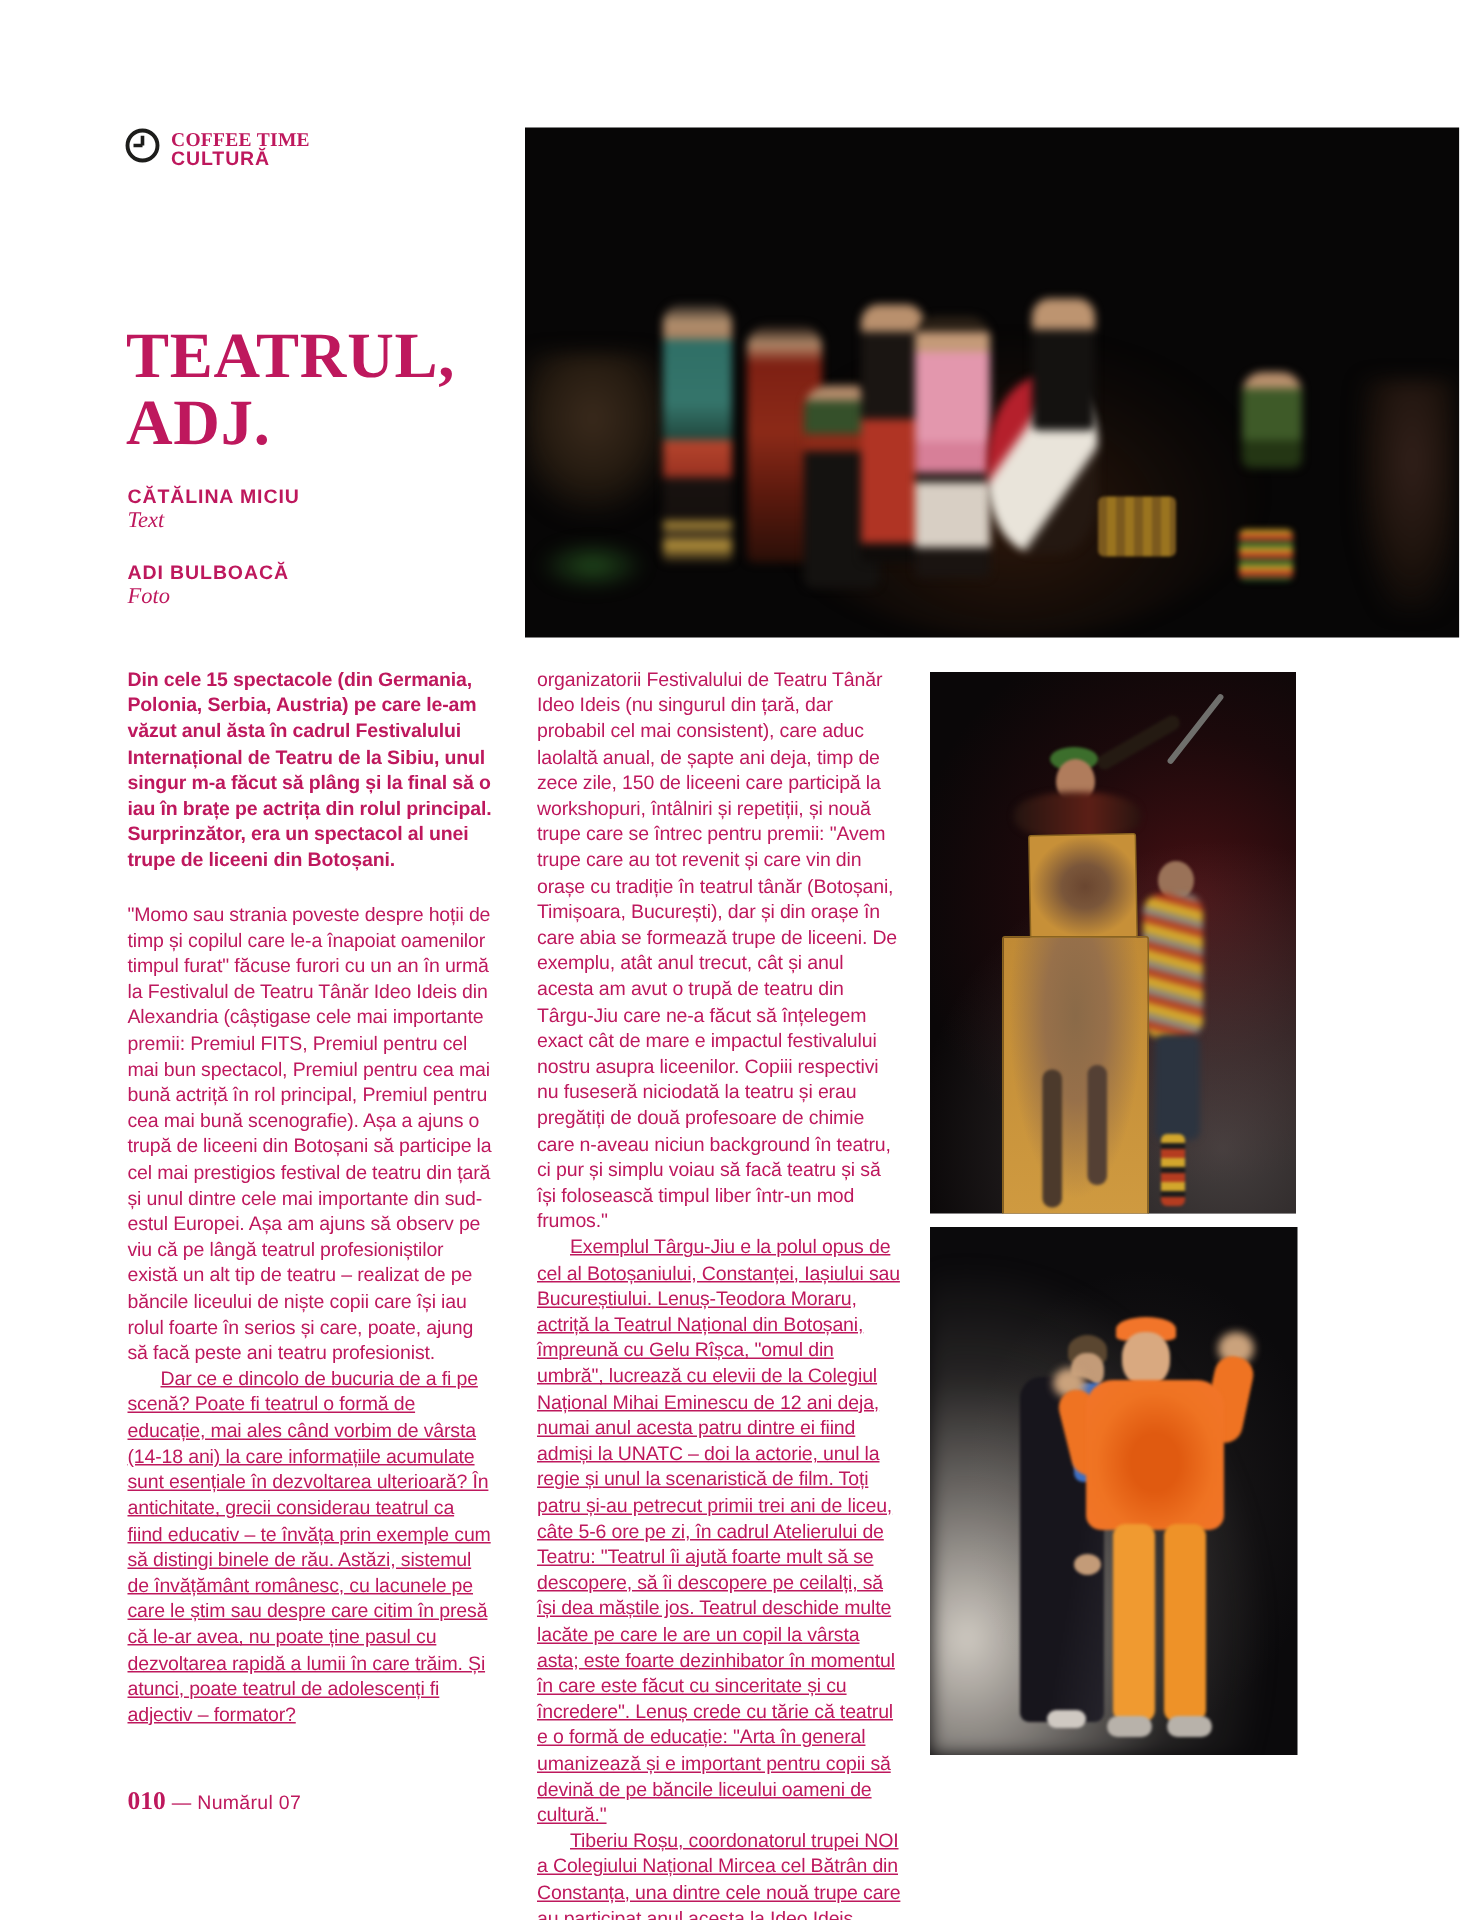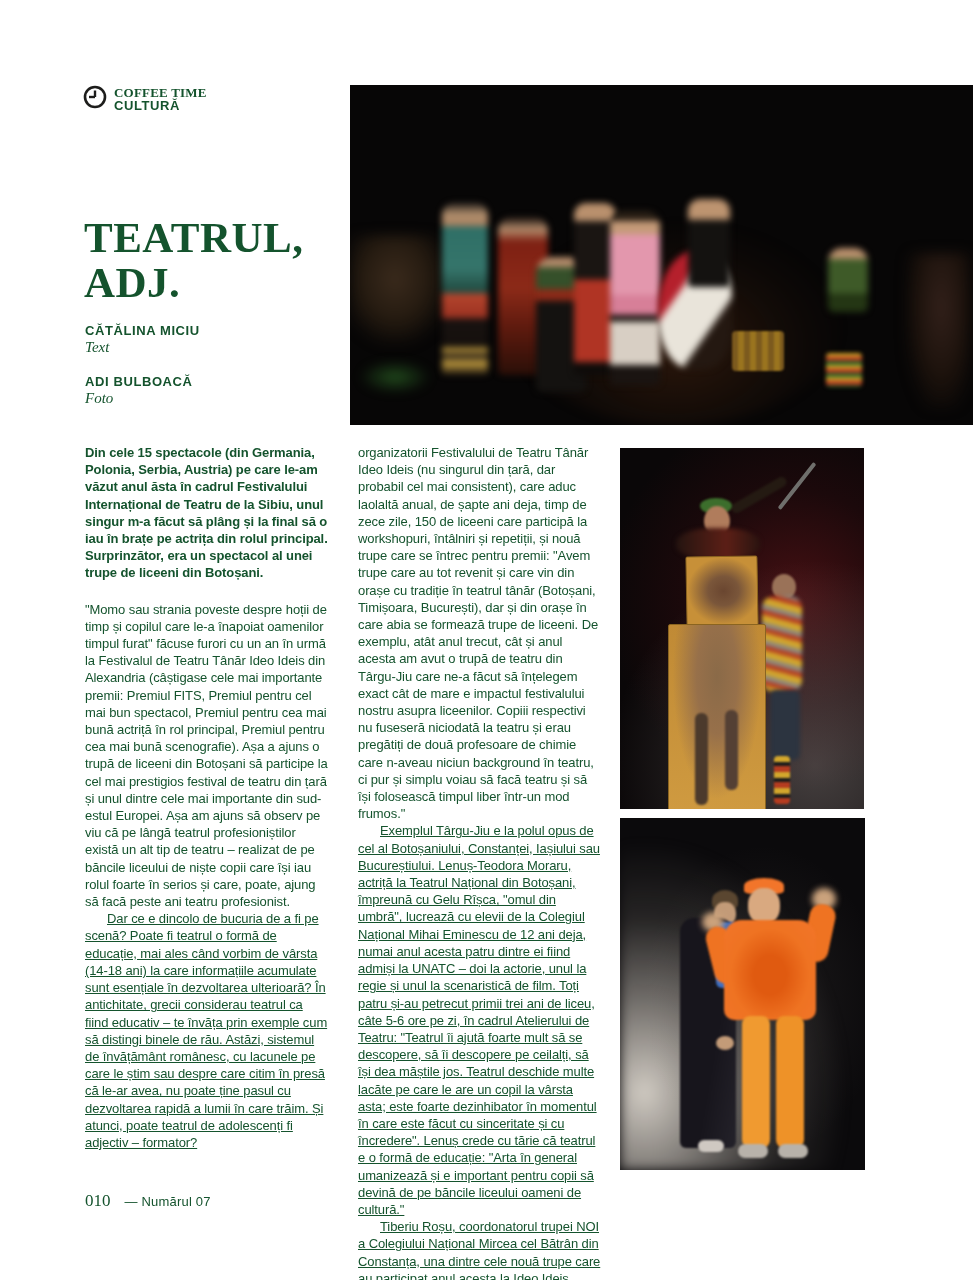--- a/index.html
+++ b/index.html
@@ -1,21 +1,21 @@
 <!DOCTYPE html>
 <html><head>
 <meta charset="utf-8">
 <style>
   html,body{margin:0;padding:0;background:#ffffff;}
   .page{
     position:relative;
     width:973px;height:1280px;
     background:#ffffff;
     font-family:"Liberation Sans",sans-serif;
-    color:#14532d;
+    color:#be185d;
     overflow:hidden;
   }
   
   .masthead{position:absolute;left:83px;top:85px;display:flex;align-items:flex-start;}
   .clock{width:24px;height:24px;margin-right:7px;}
   .masthead-text{display:flex;flex-direction:column;line-height:13px;padding-top:1px;}
   .masthead-line1{font-family:"Liberation Serif",serif;font-weight:700;font-size:13px;letter-spacing:.2px;}
   .masthead-line2{font-family:"Liberation Sans",sans-serif;font-weight:700;font-size:13px;letter-spacing:.6px;}
   
   .title{
@@ -31,21 +31,21 @@
   
   .columns{position:absolute;left:85px;top:444px;width:516px;display:flex;}
   .col{width:250px;font-size:13px;line-height:17.2px;letter-spacing:-.1px;}
   .col-left{margin-right:30px;}
   .col p{margin:0;}
   p.intro{font-weight:700;}
   p.gap-above{margin-top:19px;}
   p.indent{text-indent:22px;text-decoration:underline;}
   
   .footer{position:absolute;left:85px;top:1191px;display:flex;align-items:baseline;}
-  .footer-page{font-family:"Liberation Serif",serif;font-weight:400;font-size:17px;margin-right:14px;}
+  .footer-page{font-family:"Liberation Serif",serif;font-weight:700;font-size:17px;margin-right:4px;}
   .footer-issue{font-weight:400;font-size:13px;letter-spacing:.2px;}
   
   .photo{position:absolute;overflow:hidden;background:#070606;}
   .photo *{position:absolute;}
   .ph1{left:350px;top:85px;width:623px;height:340px;}
   .ph2{left:620px;top:448px;width:244px;height:361px;background:#0a0708;}
   .ph3{left:620px;top:818px;width:245px;height:352px;background:#0b0a0c;}
   .soft{filter:blur(3px);}
   .soft2{filter:blur(2px);}
   .soft1{filter:blur(1px);}

